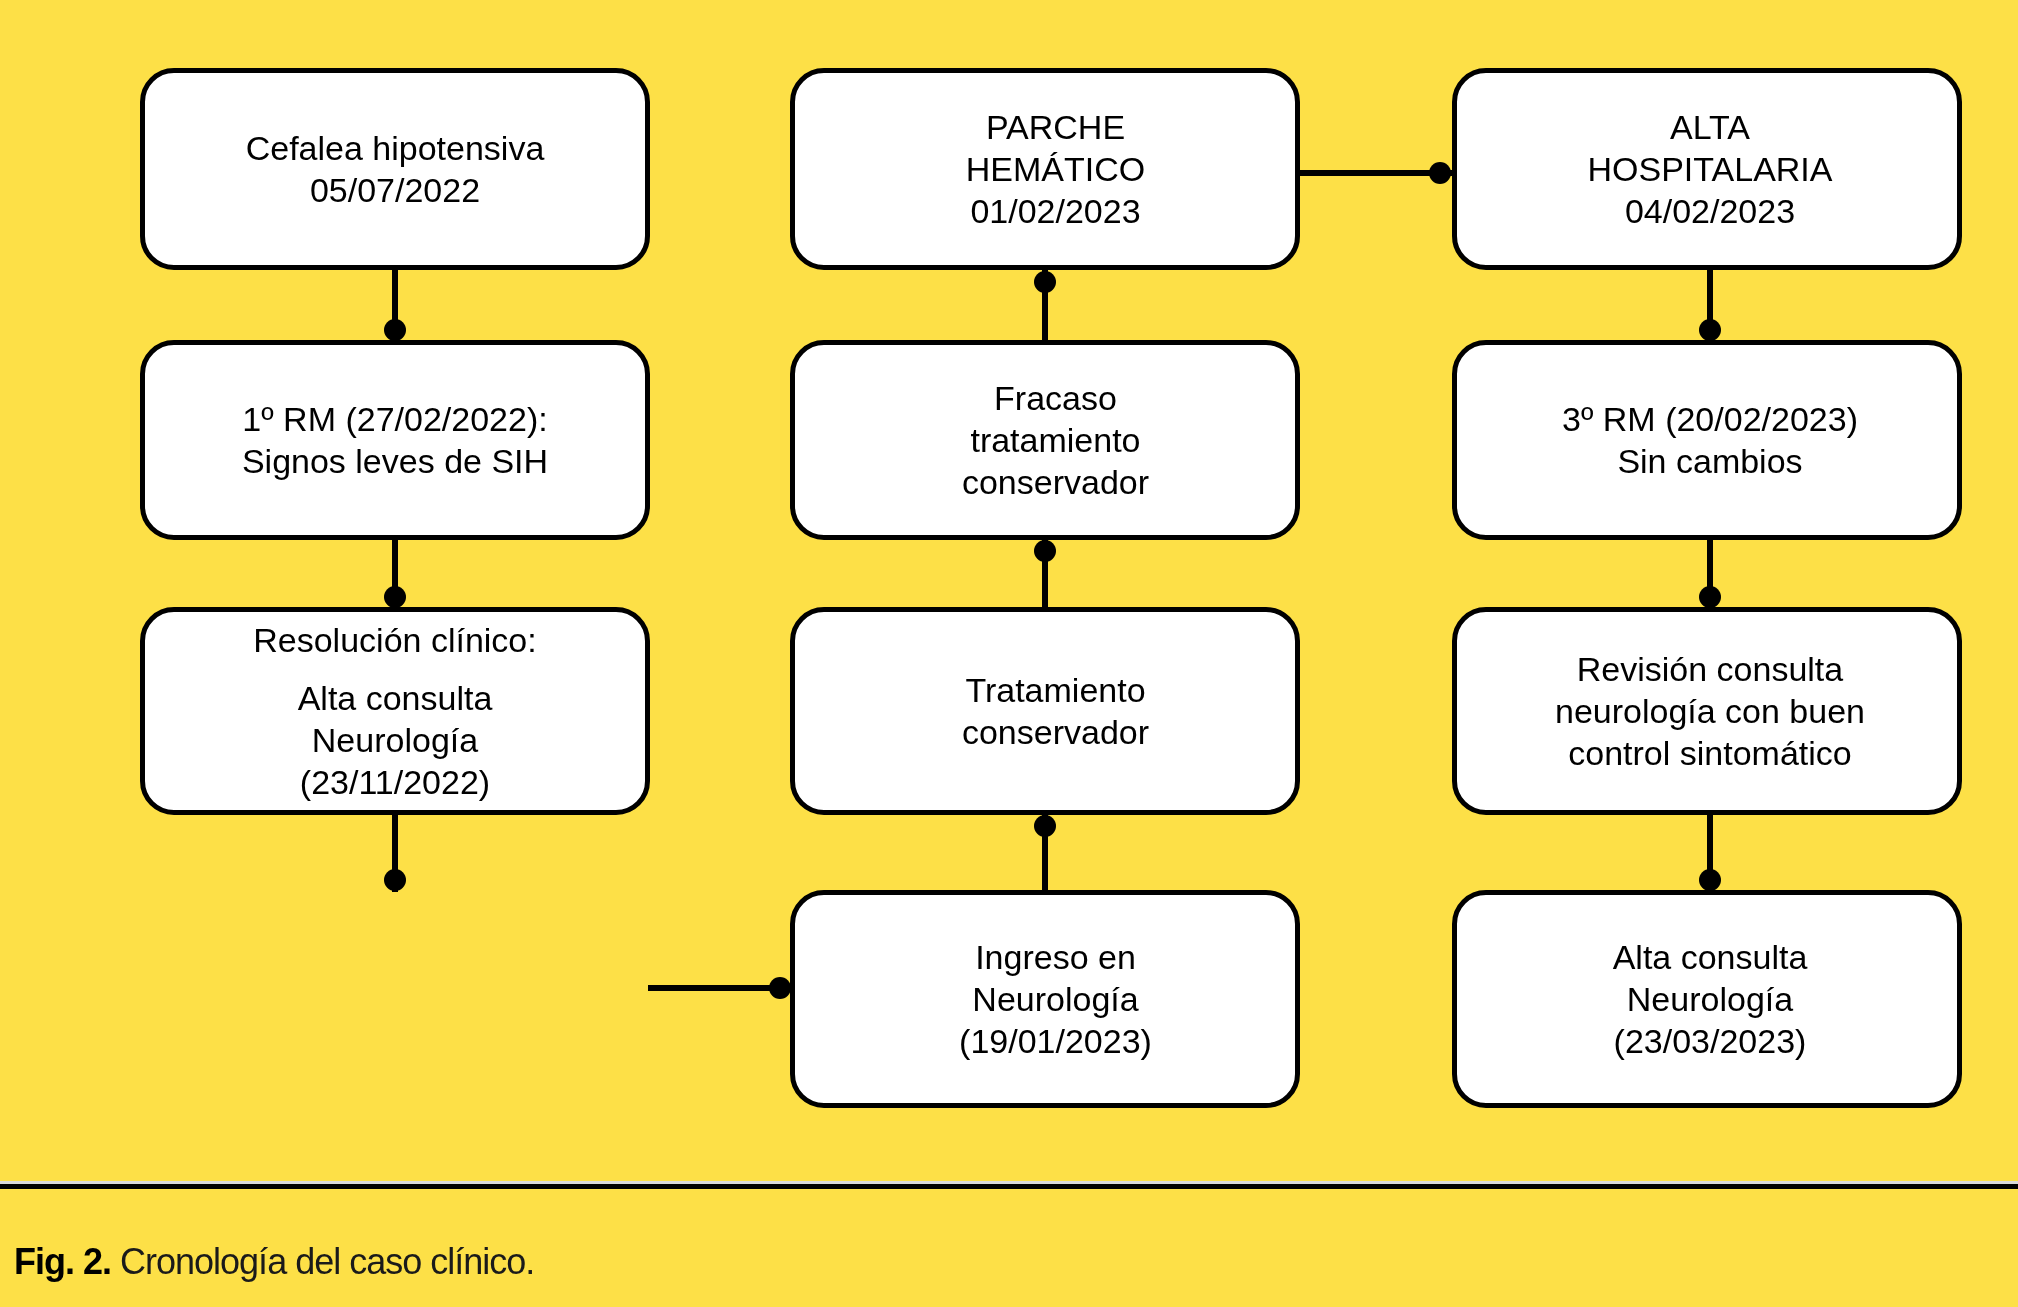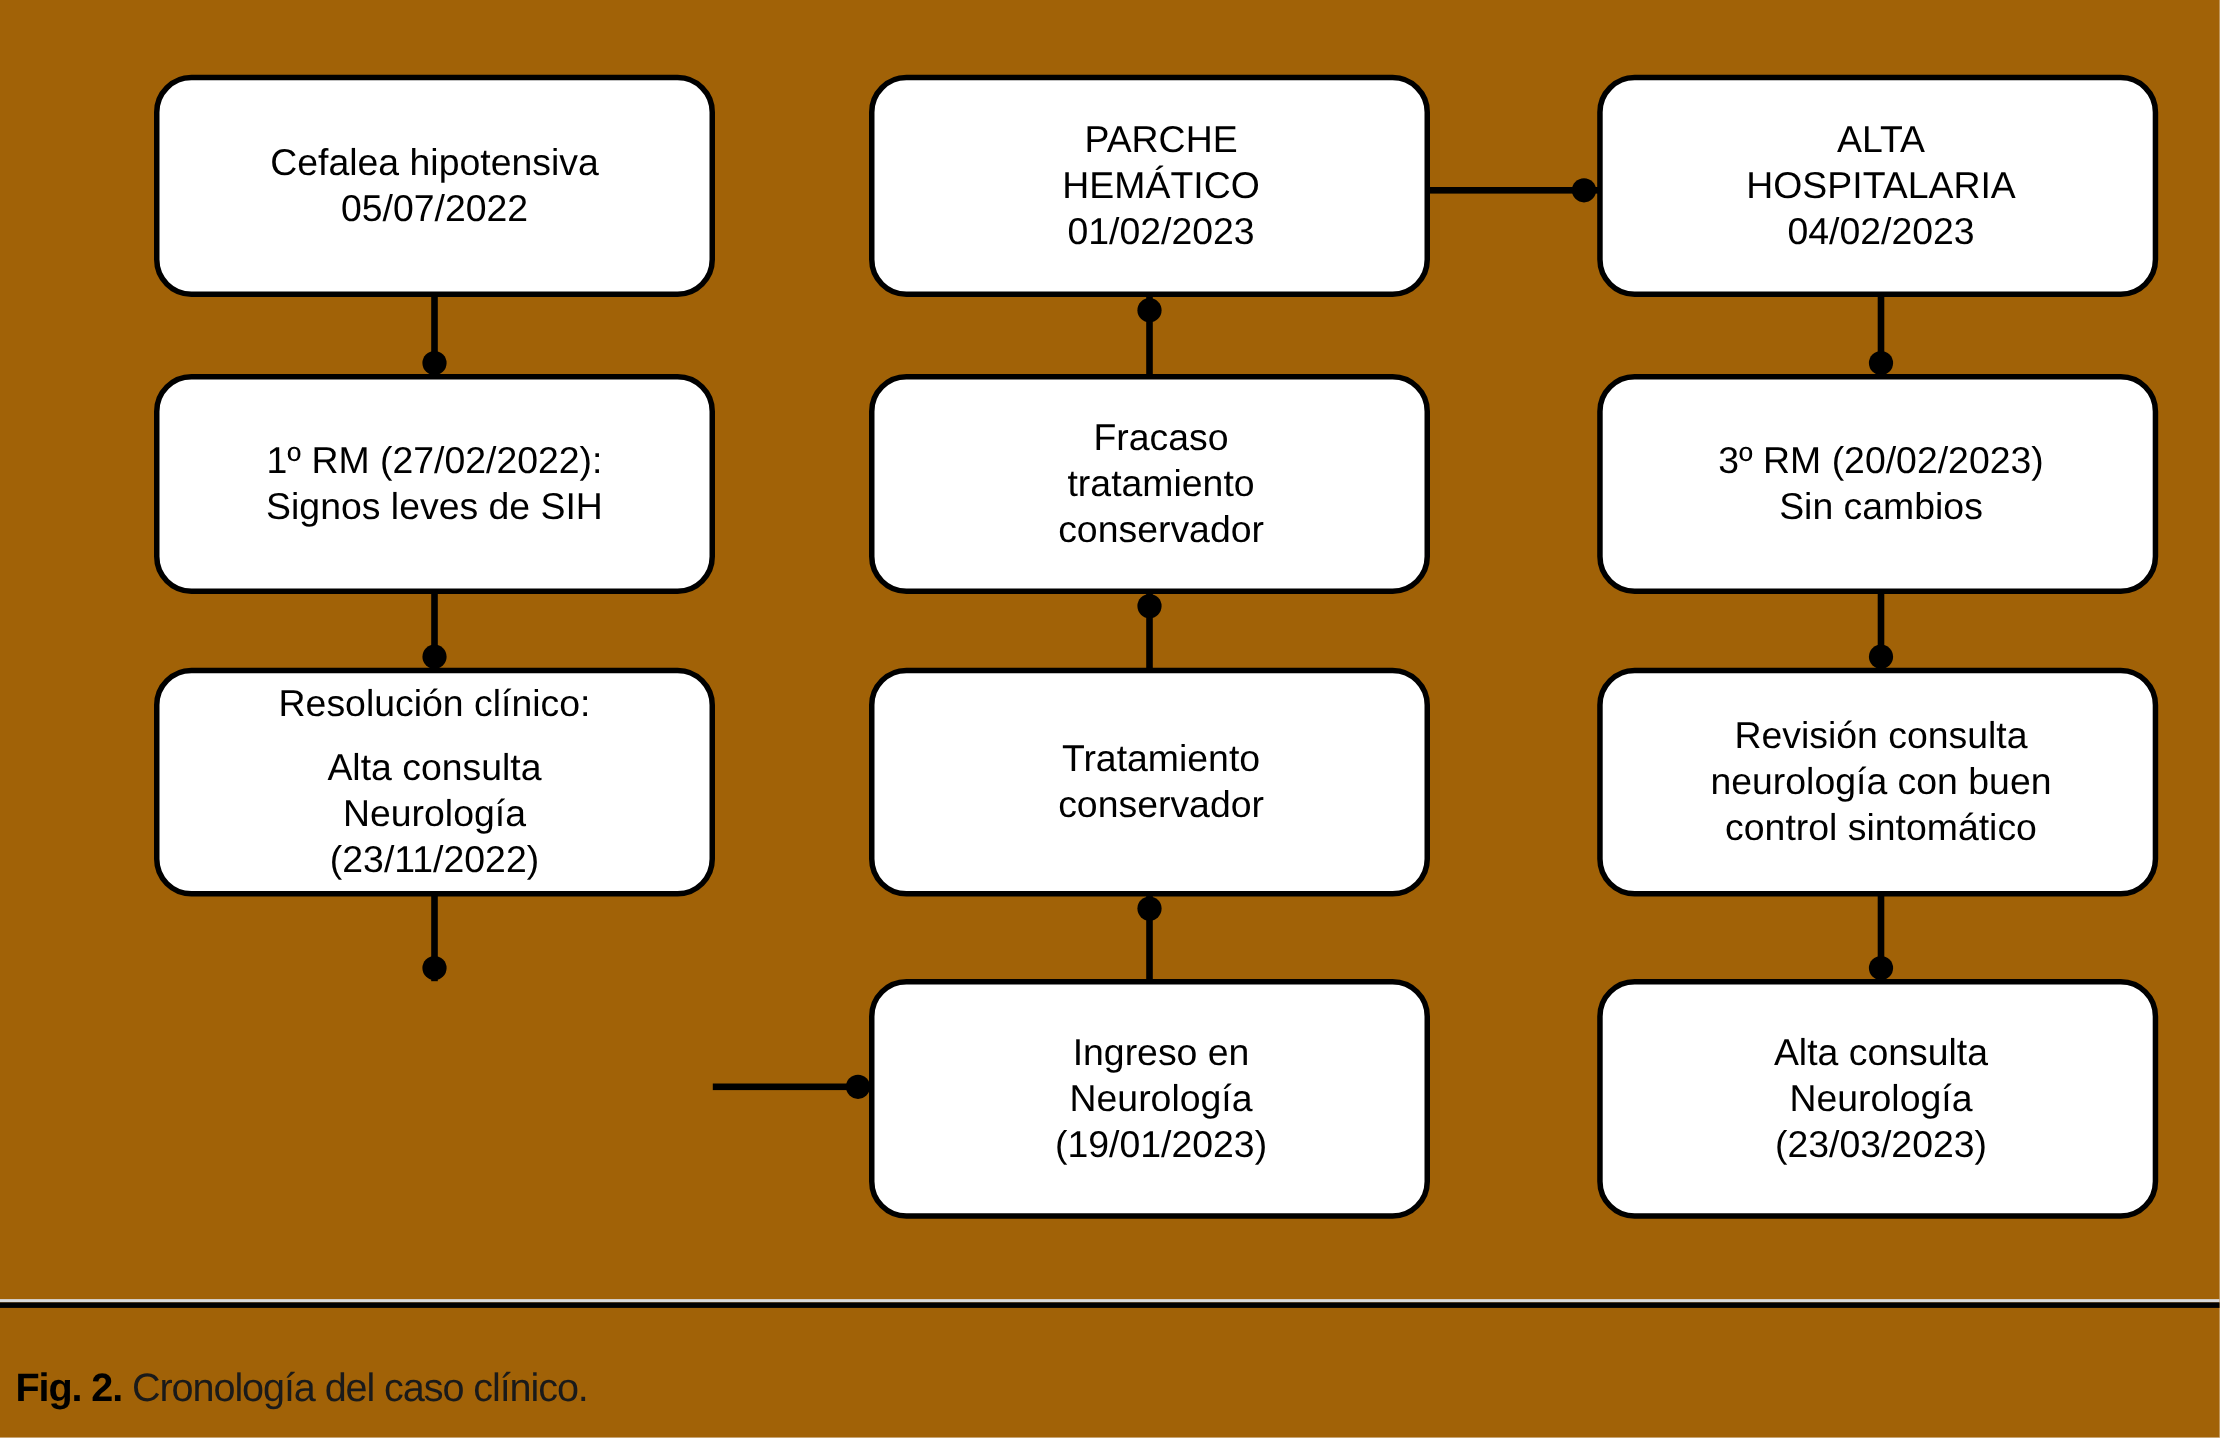--- a/index.html
+++ b/index.html
@@ -1,19 +1,19 @@
 <!DOCTYPE html>
 <html><head>
 <meta charset="utf-8">
 <style>
   html,body{margin:0;padding:0;background:#ffffff;}
   #canvas{
     position:relative;
     width:2018px;height:1307px;
-    background:#a16207;
+    background:#fde047;
     font-family:"Liberation Sans", sans-serif;
     color:#000;
     overflow:hidden;
   }
   
   .box{
     position:absolute;
     width:510px;
     box-sizing:border-box;
     background:#ffffff;

